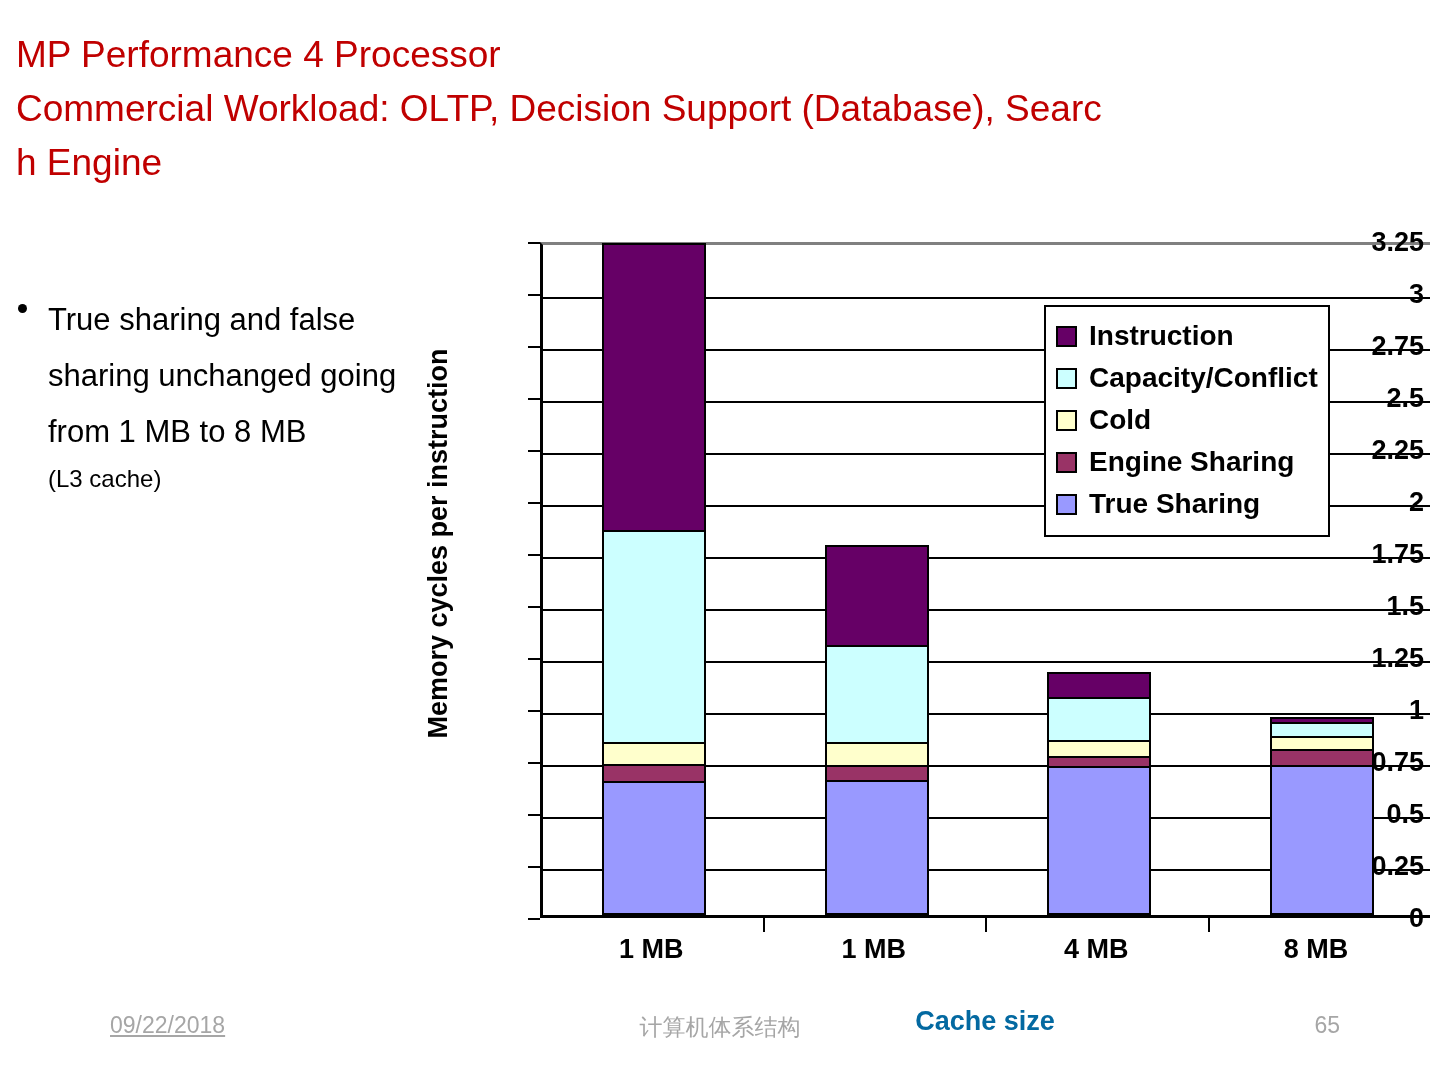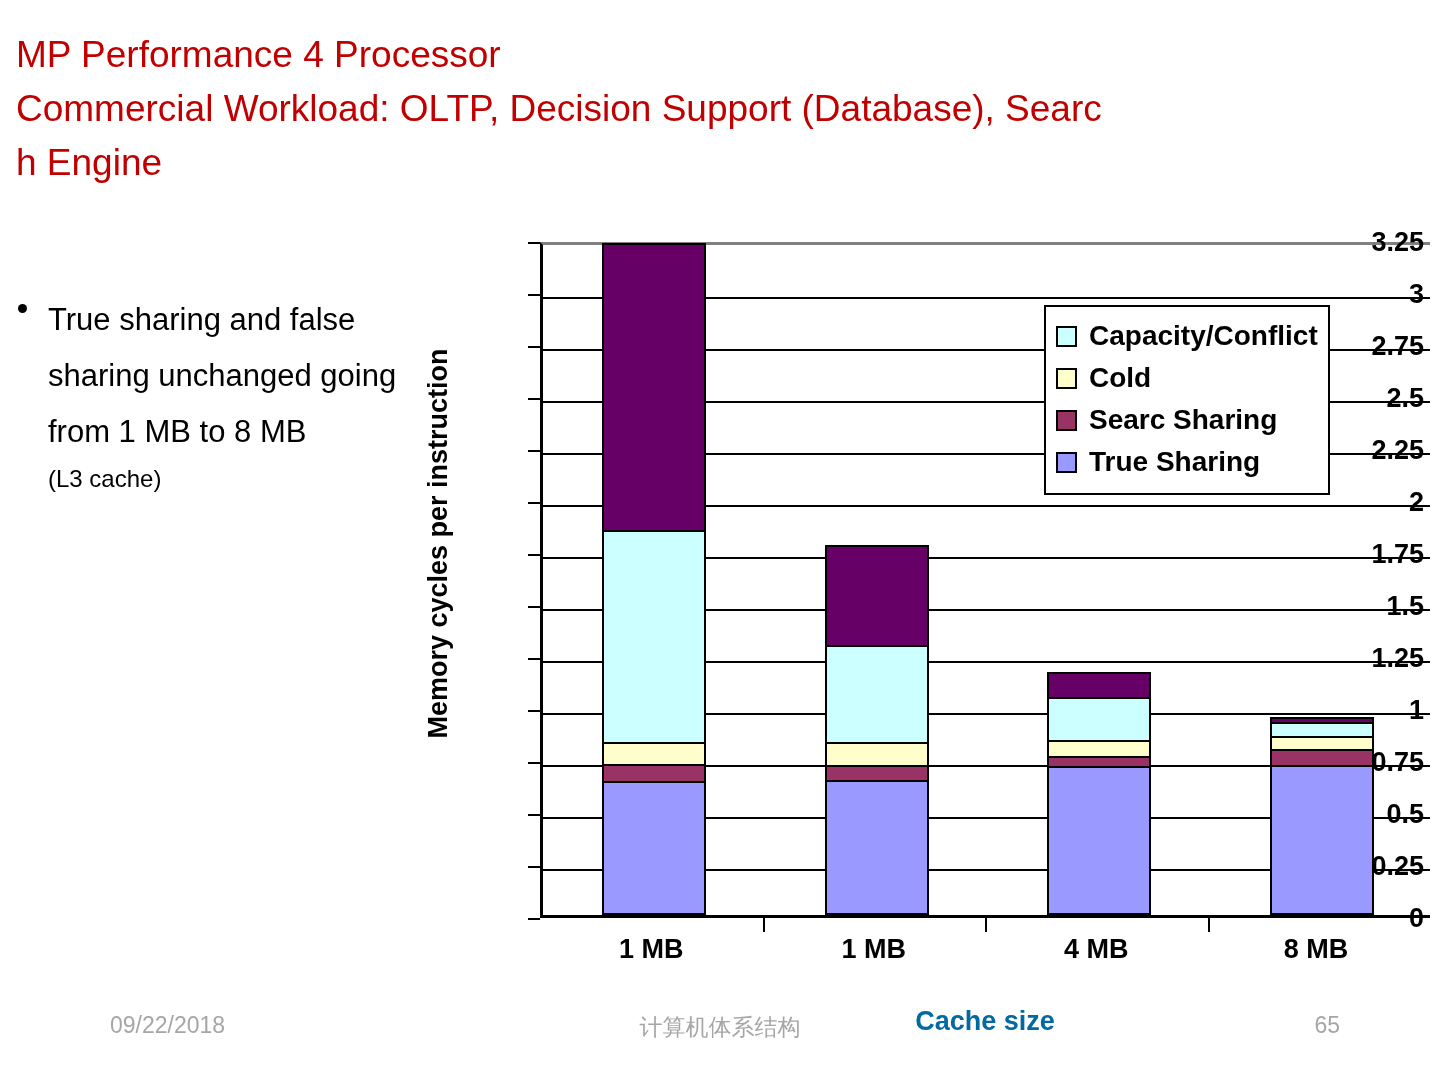--- a/index.html
+++ b/index.html
@@ -186,21 +186,21 @@
     font-size: 28px;
     font-weight: bold;
     color: #000;
     white-space: nowrap;
   }
 
   
   #footer { position: absolute; left: 0; top: 1012px; width: 1440px; height: 46px; }
   #footer-date {
     position: absolute; left: 110px; top: 0;
-    font-size: 23px; color: #A6A6A6;
+    font-size: 23px; color: #A6A6A6; text-decoration: underline;
   }
   #footer-center {
     position: absolute; left: 0; top: 0; width: 1440px;
     text-align: center; font-size: 23px; color: #A6A6A6;
   }
   #footer-page {
     position: absolute; right: 100px; top: 0;
     font-size: 23px; color: #A6A6A6;
   }
 </style>
@@ -298,30 +298,34 @@
     <div class="xtick-label" style="left: 379.75px;">1 MB</div>
     <div class="xtick-mark" style="left: 358.5px;"></div>
     <div class="xtick-label" style="left: 602.25px;">4 MB</div>
     <div class="xtick-mark" style="left: 581px;"></div>
     <div class="xtick-label" style="left: 822px;">8 MB</div>
     <div class="xtick-mark" style="left: 803.5px;"></div>
   </div>
 
 <div id="legend">
     <div class="legend-row">
+      <span class="legend-swatch" style="background: rgb(102, 0, 102);"></span>
+      <span class="legend-text">Instruction</span>
+    </div>
+    <div class="legend-row">
       <span class="legend-swatch" style="background: rgb(204, 255, 255);"></span>
       <span class="legend-text">Capacity/Conflict</span>
     </div>
     <div class="legend-row">
       <span class="legend-swatch" style="background: rgb(255, 255, 204);"></span>
       <span class="legend-text">Cold</span>
     </div>
     <div class="legend-row">
       <span class="legend-swatch" style="background: rgb(153, 51, 102);"></span>
-      <span class="legend-text">Searc Sharing</span>
+      <span class="legend-text">Engine Sharing</span>
     </div>
     <div class="legend-row">
       <span class="legend-swatch" style="background: rgb(153, 153, 255);"></span>
       <span class="legend-text">True Sharing</span>
     </div>
   </div>
 
 <div id="footer">
   <div id="footer-date">09/22/2018</div>
   <div id="footer-center">计算机体系结构</div>

